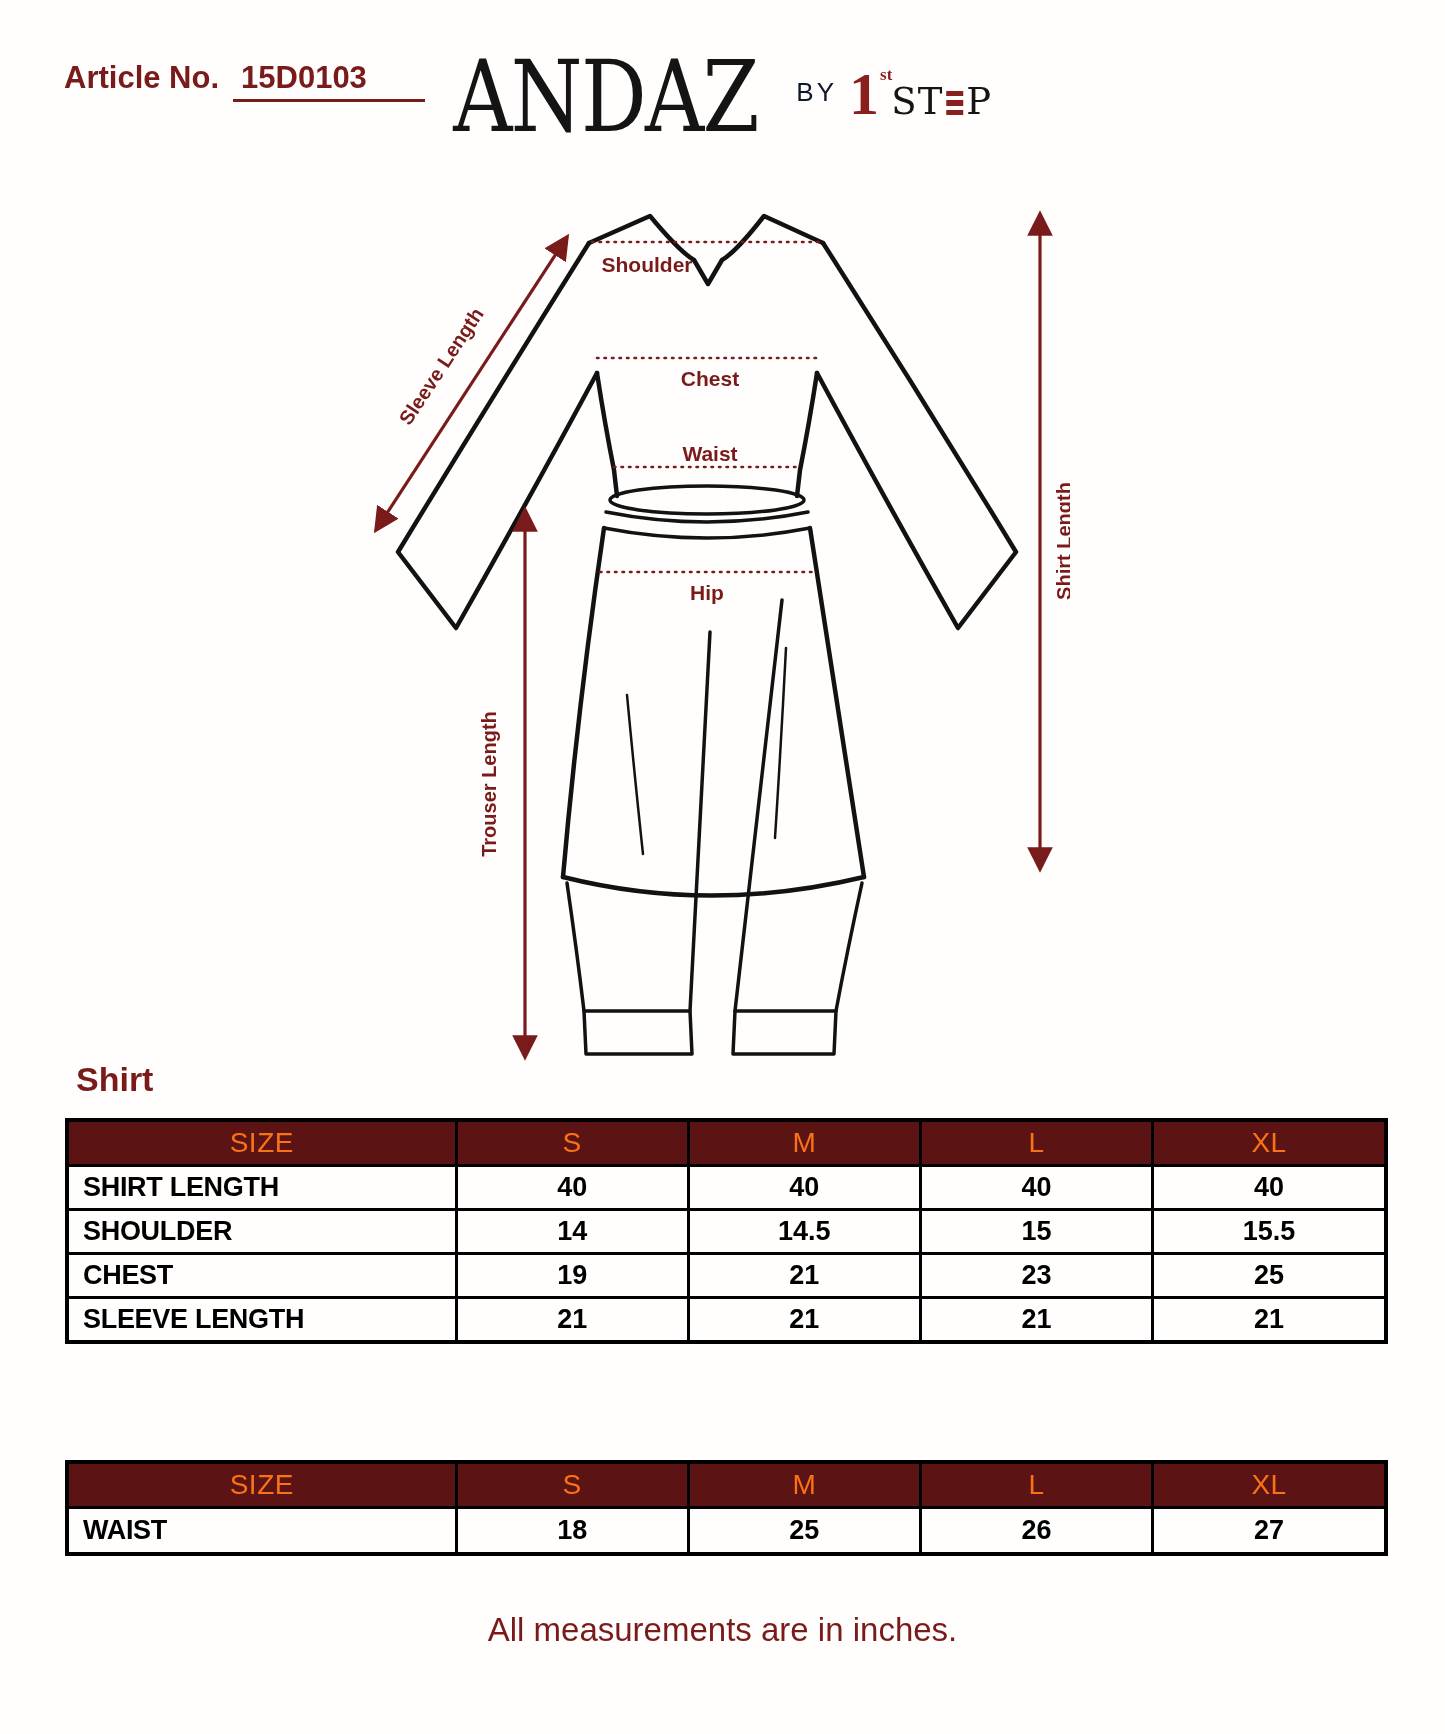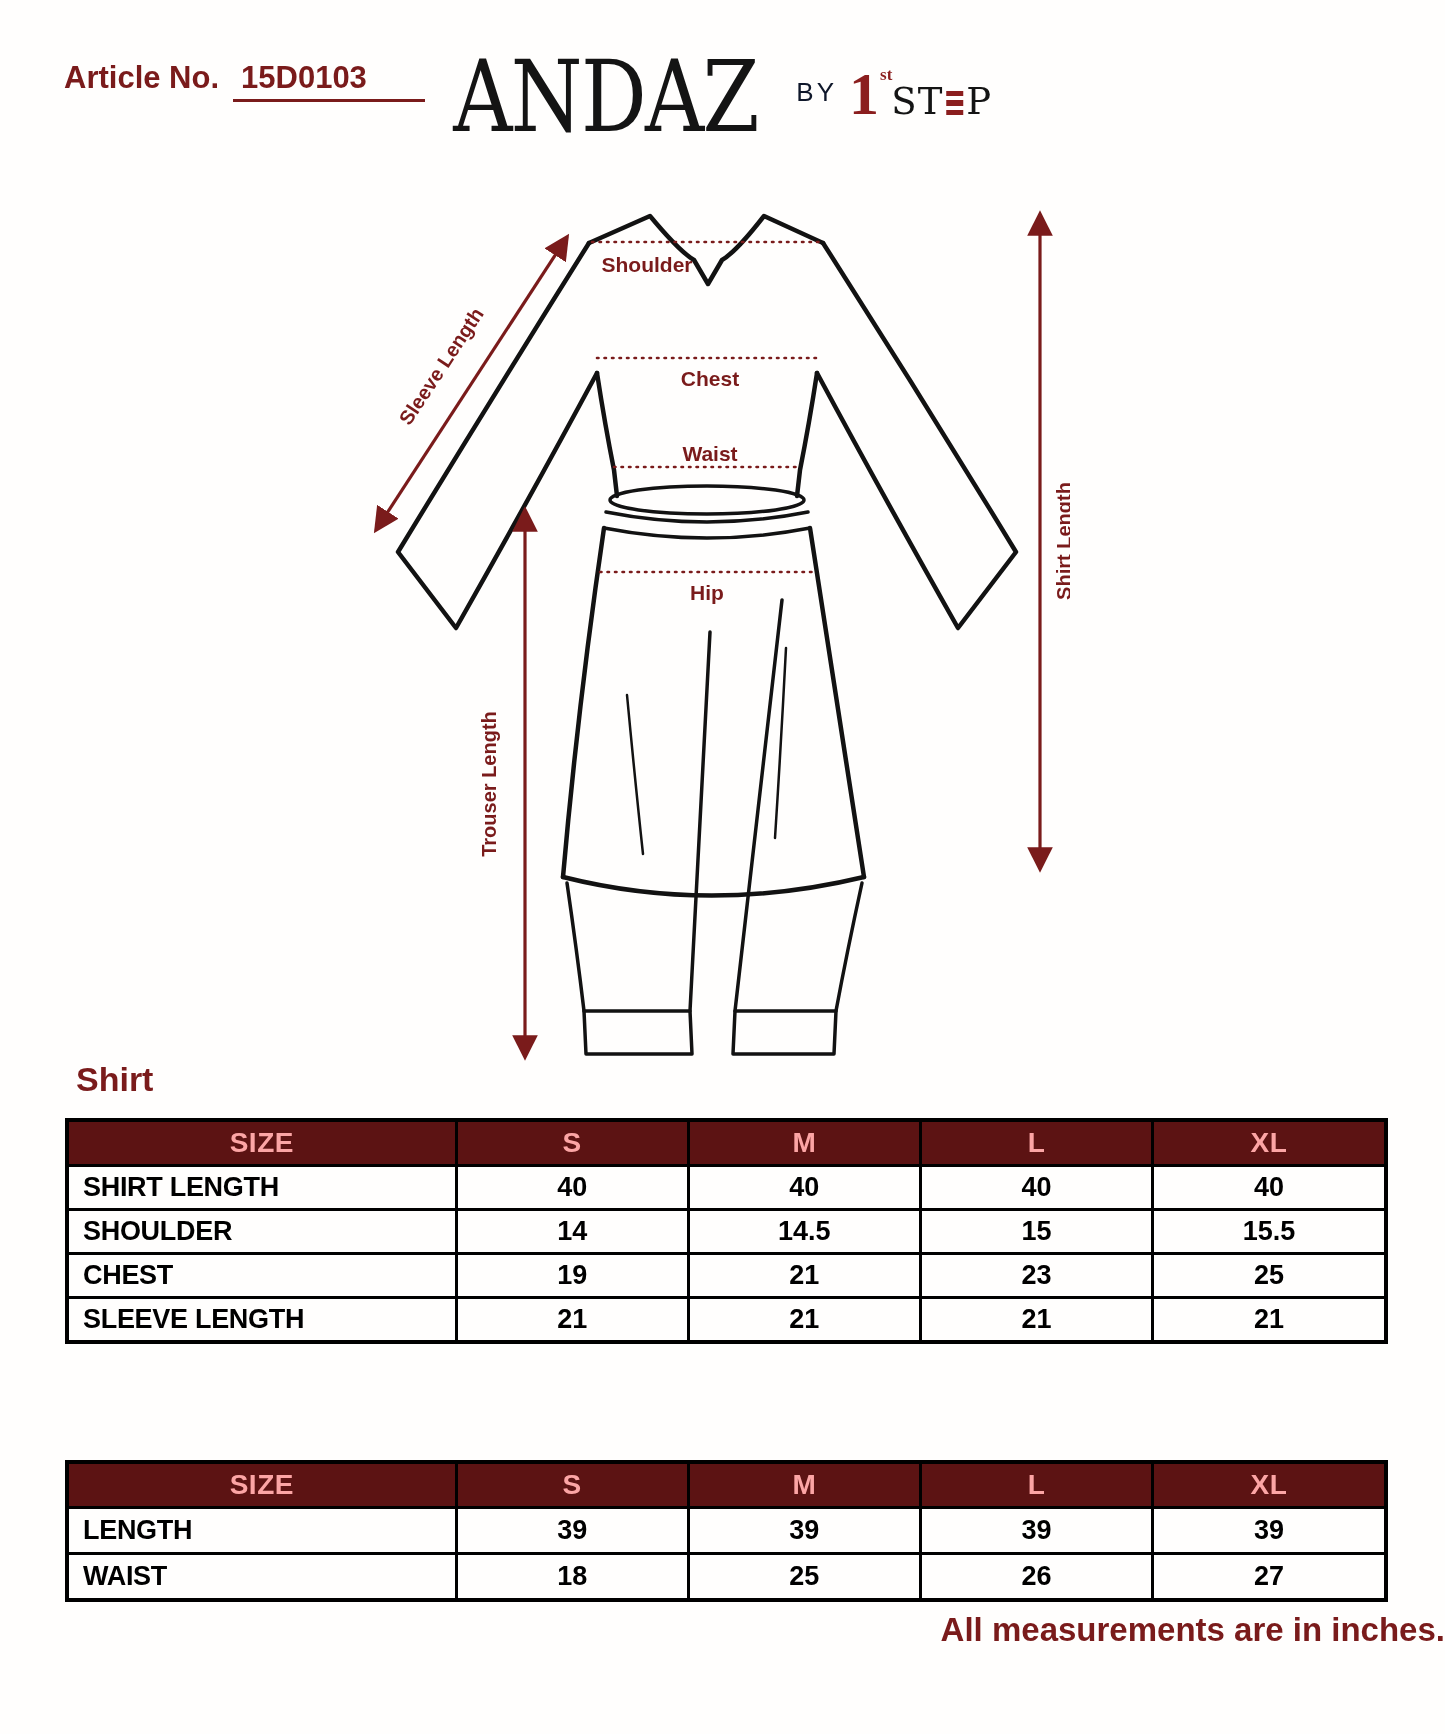--- a/index.html
+++ b/index.html
@@ -27,31 +27,31 @@
   .diagram{position:absolute;left:330px;top:180px;}
 
   
   .sec{position:absolute;left:64px;margin:12px;font-size:34px;font-weight:bold;color:#7a1b1b;}
   #shirt-title{top:1048px;}
   #trousers-title{top:1392px;}
 
   
   table.sizes{position:absolute;left:65px;width:1323px;border-collapse:collapse;table-layout:fixed;
               border:4px solid #000;}
-  table.sizes th{background:#5c1313;color:#fca5a5;font-size:28px;font-weight:bold;height:40px;
+  table.sizes th{background:#5c1313;color:#f97316;font-size:28px;font-weight:normal;height:40px;
                  border:3px solid #000;text-align:center;letter-spacing:0.5px;}
   table.sizes td{font-size:27px;font-weight:bold;color:#000;text-align:center;height:39px;
                  border:3px solid #000;}
   table.sizes td.rowlabel{text-align:left;padding-left:14px;letter-spacing:-0.3px;}
   #shirt-table{top:1118px;}
   #trousers-table{top:1460px;}
   #trousers-table td{height:41px;}
 
   
-  .footer{position:absolute;left:0;right:0;top:1608px;text-align:right;color:#7a1b1b;font-weight:bold;}
+  .footer{position:absolute;left:0;right:0;top:1608px;text-align:center;color:#7a1b1b;font-weight:normal;}
   .footer .l1{font-size:33px;line-height:44px;}
   .footer .l2{font-size:28px;line-height:40px;letter-spacing:-0.2px;}
 </style>
 </head>
 <body>
 
 <div class="page">
 
   <div class="article">
     <span>Article No.</span><span class="artnum">15D0103</span>
@@ -201,27 +201,20 @@
         <tr>
           <th>SIZE</th>
           <th>S</th>
           <th>M</th>
           <th>L</th>
           <th>XL</th>
         </tr>
       </thead>
     <tbody>
         <tr>
-          <td class="rowlabel">LENGTH</td>
-          <td>39</td>
-          <td>39</td>
-          <td>39</td>
-          <td>39</td>
-        </tr>
-        <tr>
           <td class="rowlabel">WAIST</td>
           <td>18</td>
           <td>25</td>
           <td>26</td>
           <td>27</td>
         </tr>
       </tbody>
   </table>
 
   <div class="footer">

